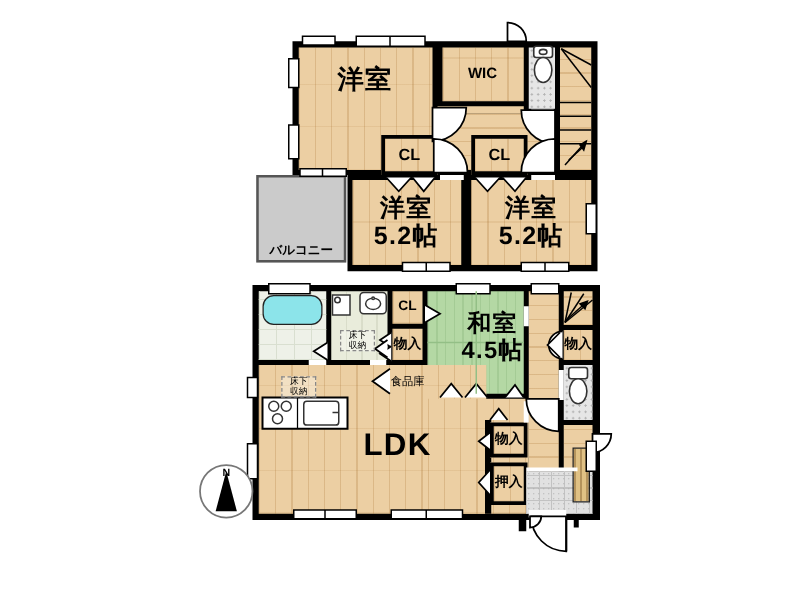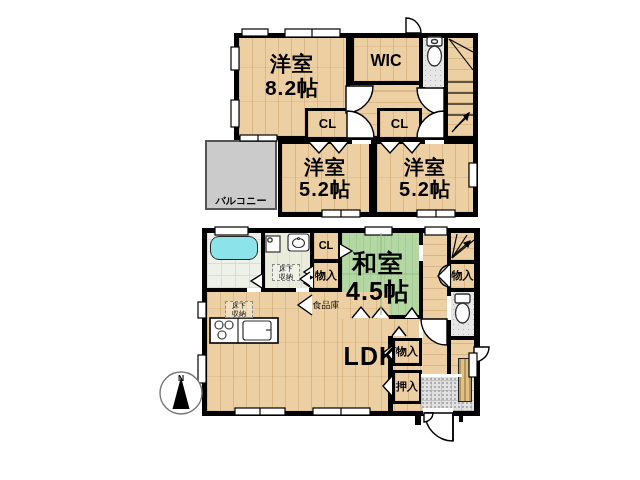--- a/index.html
+++ b/index.html
@@ -213,40 +213,39 @@
 
     <g>
       <circle cx="181" cy="393" r="21" fill="#fff" stroke="#777" stroke-width="1.4"></circle>
       <path d="M 181 377 L 172.5 409 L 189.5 409 Z" fill="#000"></path>
       <text x="181" y="381" text-anchor="middle" font-size="8.5" font-weight="bold" fill="#000">N</text>
     </g>
   </svg>
 
   <div class="lbl rm" style="left:237px;top:52px;width:110px;font-size:21px;">
     <span>洋室</span><br>
-    <span>8.2帖</span>
-  </div>
-  <div class="lbl sm" style="left:351px;top:52px;width:70px;font-size:16px;">WIC</div>
+  </div>
+  <div class="lbl sm" style="left:351px;top:52px;width:70px;font-size:12px;">WIC</div>
   <div class="lbl sm" style="left:305px;top:117px;width:45px;font-size:13px;">CL</div>
   <div class="lbl sm" style="left:377px;top:117px;width:45px;font-size:13px;">CL</div>
   <div class="lbl rm" style="left:270px;top:156px;width:110px;font-size:20px;">
     <span>洋室</span><br>
     <span>5.2帖</span>
   </div>
   <div class="lbl rm" style="left:370px;top:156px;width:110px;font-size:20px;">
     <span>洋室</span><br>
     <span>5.2帖</span>
   </div>
   <div class="lbl" style="left:205px;top:195px;width:72px;font-size:10px;font-weight:bold;">バルコニー</div>
 
-  <div class="lbl rm" style="left:328px;top:249px;width:100px;font-size:25px;">
+  <div class="lbl rm" style="left:344px;top:249px;width:100px;font-size:19px;">
     <span>和室</span><br>
     <span>4.5帖</span>
   </div>
-  <div class="lbl rm" style="left:238px;top:342px;width:160px;font-size:25px;text-align:right;">
+  <div class="lbl rm" style="left:238px;top:342px;width:160px;font-size:25px;">
     <span>LDK</span><br>
   </div>
   <div class="lbl sm" style="left:313px;top:239px;width:26px;font-size:11px;">CL</div>
   <div class="lbl sm" style="left:311px;top:269px;width:30px;font-size:11px;">物入</div>
   <div class="lbl" style="left:310px;top:300px;width:32px;font-size:9px;">食品庫</div>
   <div class="lbl dash" style="left:272px;top:264px;width:26px;font-size:7px;">
     <span>床下</span><br>
     <span>収納</span>
   </div>
   <div class="lbl dash" style="left:225px;top:301px;width:26px;font-size:7px;">

